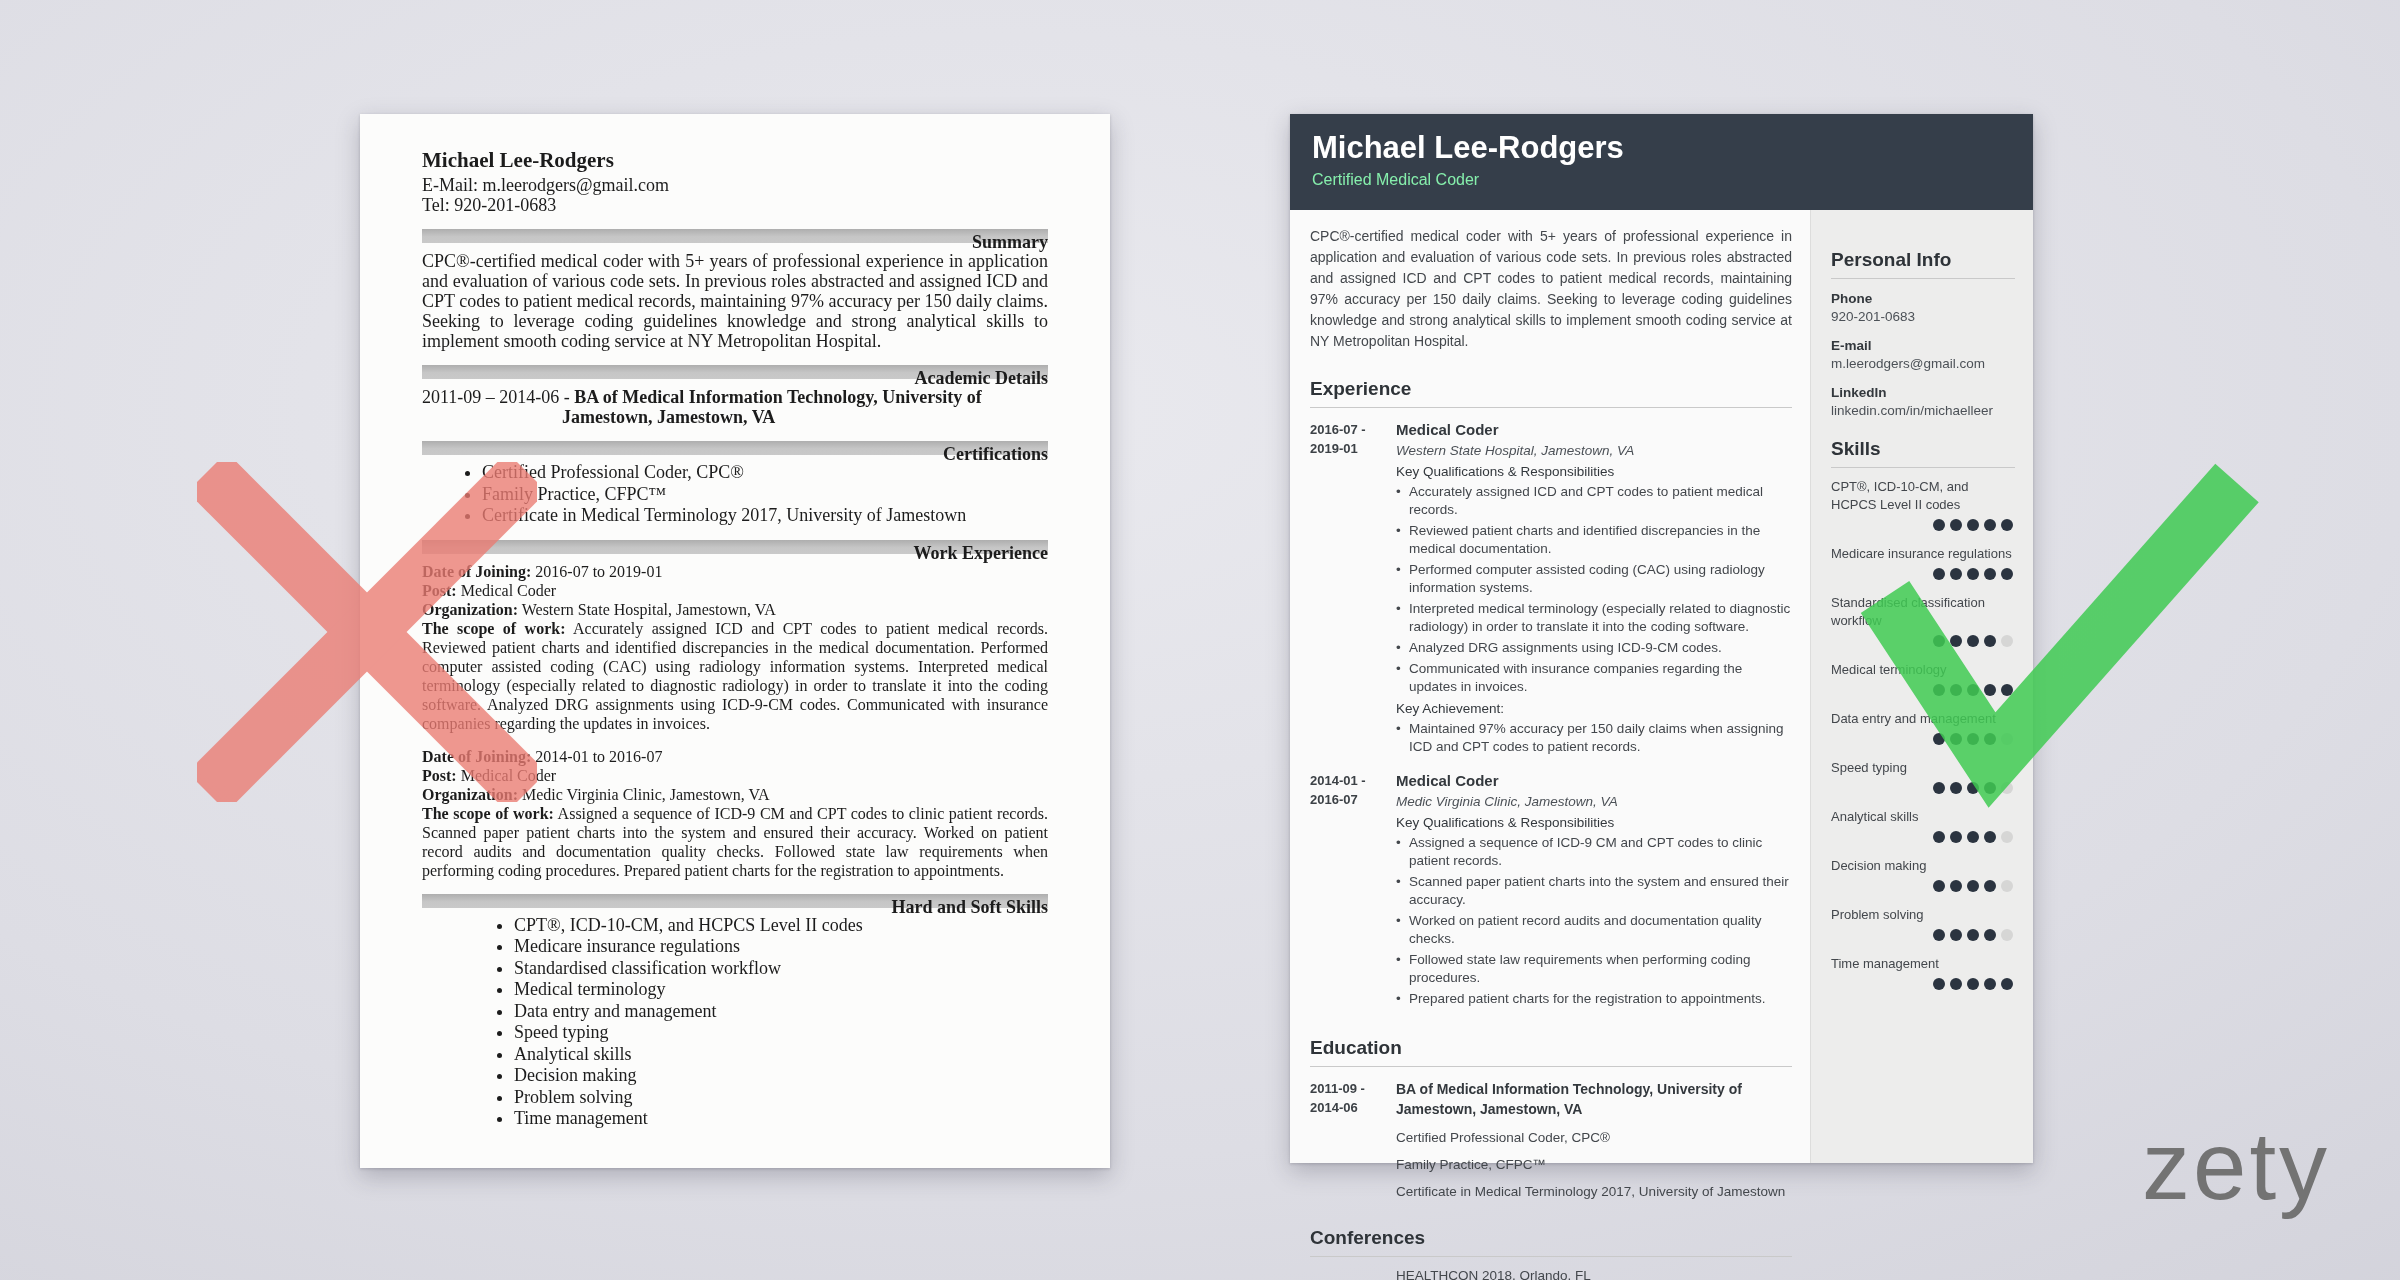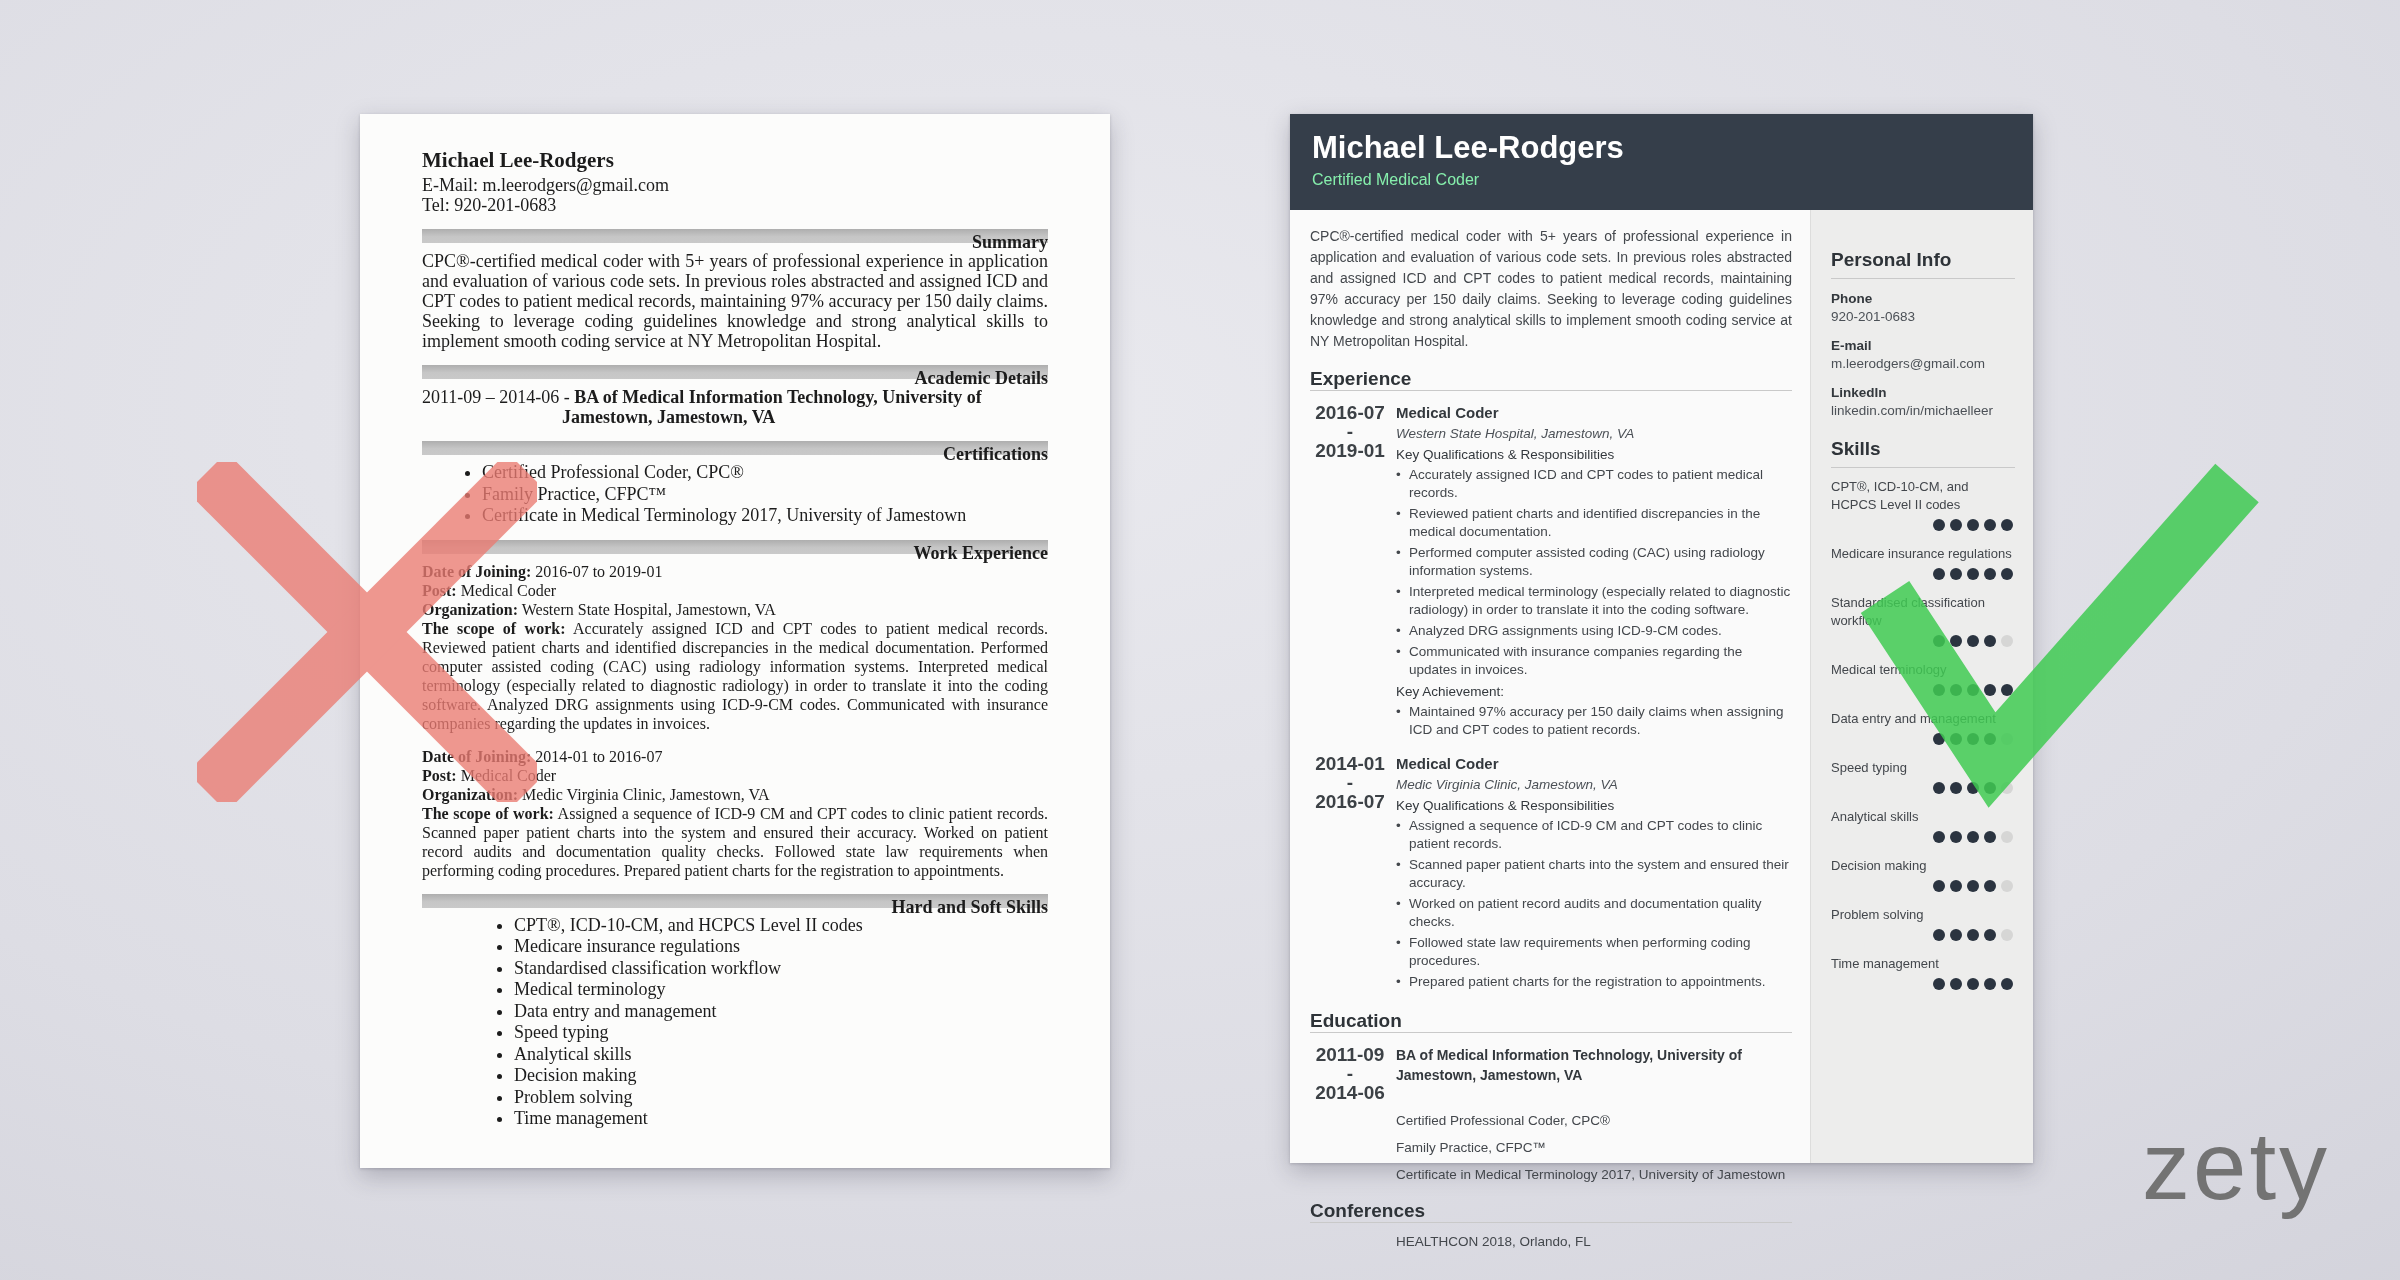--- a/index.html
+++ b/index.html
@@ -37,25 +37,25 @@
     background:#fafafa;box-shadow:0 8px 22px rgba(40,40,60,.25), 0 1px 3px rgba(40,40,60,.2);
   }
   .gr-header{height:96px;background:#353e4a;box-sizing:border-box;padding:17px 0 0 22px;}
   .gr-name{color:#ffffff;font-size:31px;font-weight:bold;line-height:34px;margin:0;}
   .gr-title{color:#86efac;font-size:16px;line-height:20px;margin:5px 0 12px 0;}
   .gr-body{display:flex;height:953px;}
   .gr-main{width:520px;box-sizing:border-box;padding:16px 18px 0 20px;}
   .gr-side{flex:1;background:#ededec;border-left:1px solid #dddddc;box-sizing:border-box;padding:18px 18px 0 20px;}
   .gr-summary{font-size:14px;line-height:21px;color:#43474c;text-align:justify;margin:0 0 6px 0;}
   .sec-h2{
-    font-size:19px;font-weight:bold;color:#2e3338;margin:16px 0 0 0;
-    border-bottom:1px solid #c9c9c9;
+    font-size:19px;font-weight:bold;color:#2e3338;margin:26px 0 0 0;
+    padding-bottom:7px;border-bottom:1px solid #c9c9c9;
   }
   .entry{display:grid;grid-template-columns:80px 1fr;column-gap:6px;margin-top:12px;}
-  .entry-dates{font-size:19px;font-weight:bold;color:#3c4146;line-height:19px;text-align:center;}
+  .entry-dates{font-size:13px;font-weight:bold;color:#3c4146;line-height:19px;}
   .entry-dates span{display:block;}
   .job-title{font-size:15px;font-weight:bold;color:#33383d;line-height:20px;margin:0;}
   .job-company{font-size:13.5px;font-style:italic;color:#4c5157;line-height:19px;margin:1px 0 0 0;}
   .kq{font-size:13.5px;font-weight:normal;color:#33383d;line-height:19px;margin:2px 0 2px 0;}
   .blt{list-style:none;margin:0;padding:0;}
   .blt li{
     font-size:13.5px;line-height:18px;color:#43474c;margin:0 0 3px 0;
     padding-left:13px;position:relative;
   }
   .blt li::before{content:"•";position:absolute;left:0;top:0;color:#43474c;}

